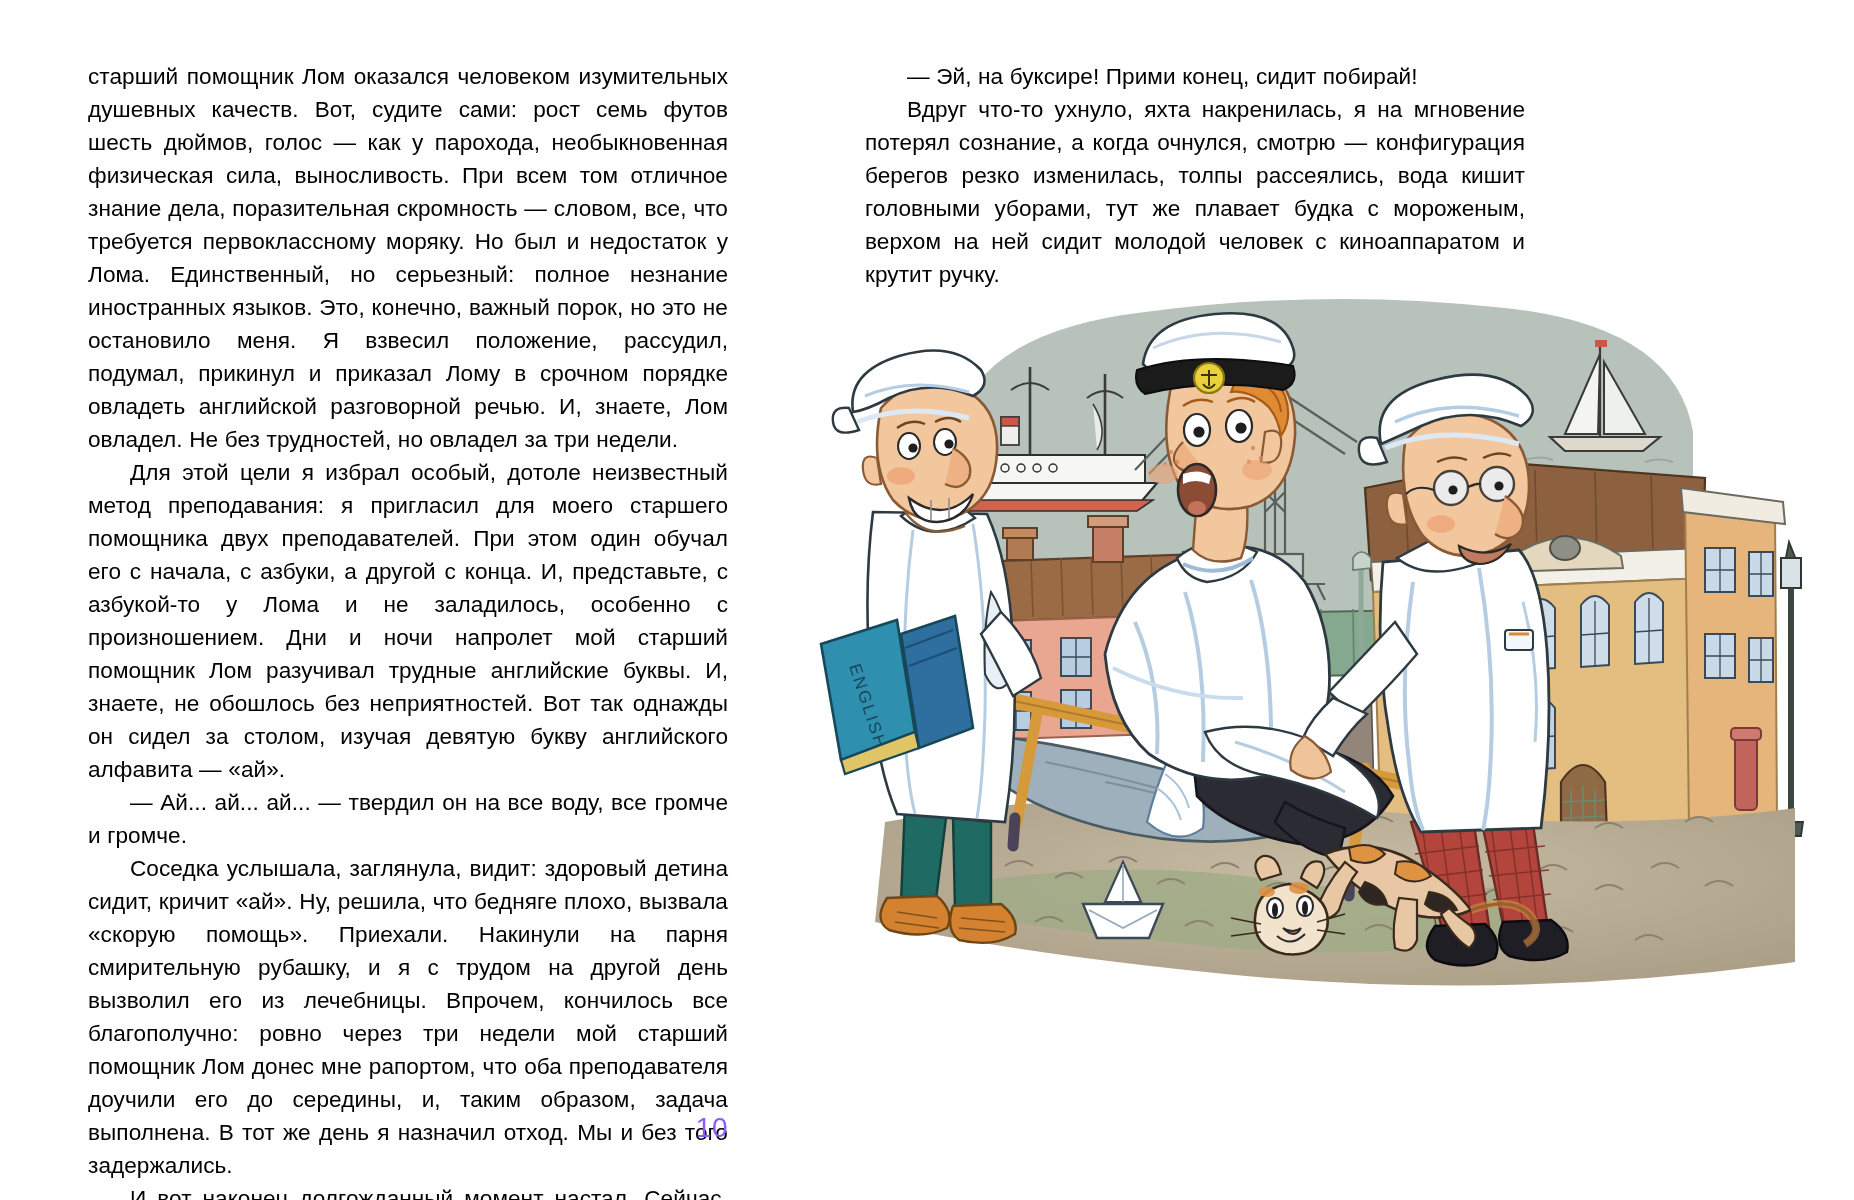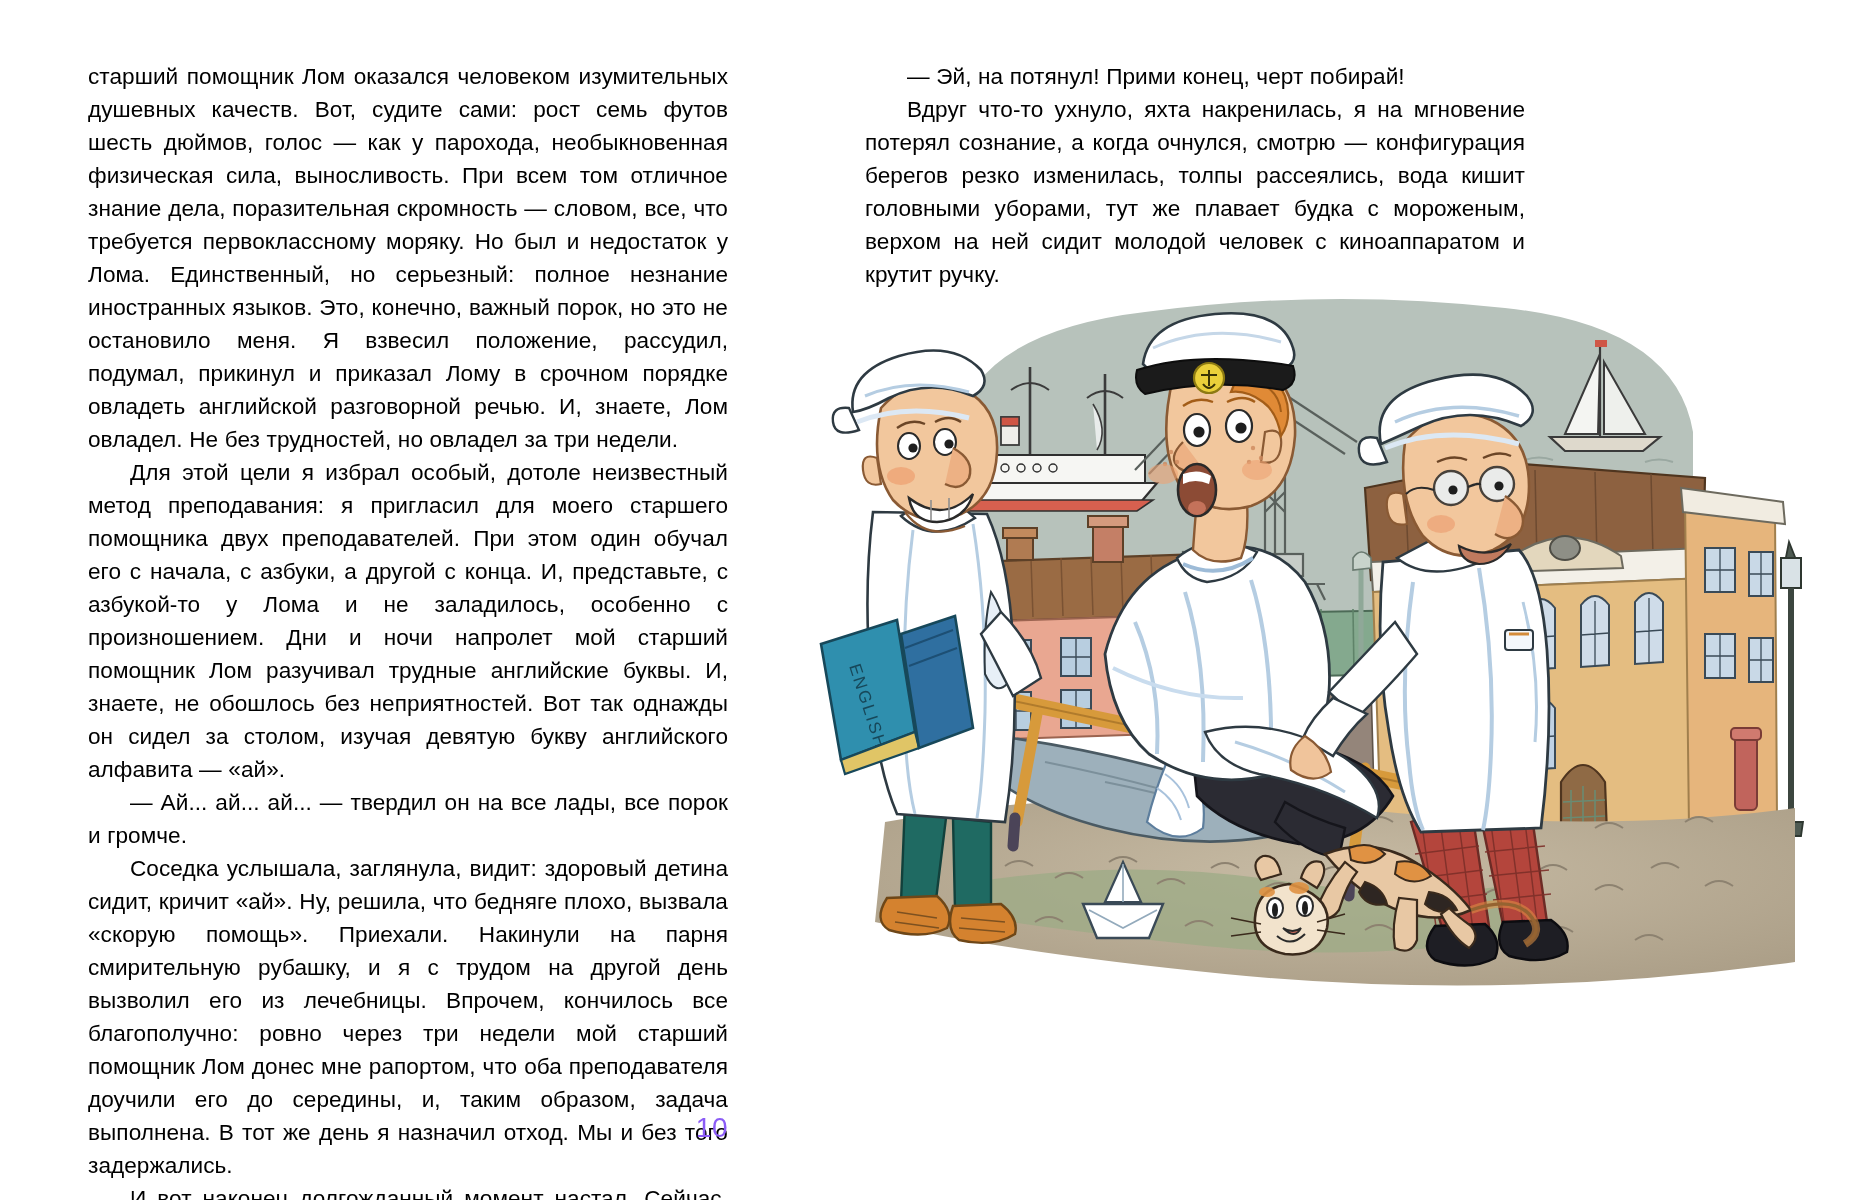--- a/index.html
+++ b/index.html
@@ -62,30 +62,30 @@
   .illustration svg { display: block; width: 100%; height: 100%; }
 </style>
 </head>
 <body>
 
 <div class="page">
 
   <div class="column column-left">
     <p class="para noindent">старший помощник Лом оказался человеком изумительных душевных качеств. Вот, судите сами: рост семь футов шесть дюймов, голос — как у парохода, необыкновенная физическая сила, выносливость. При всем том отличное знание дела, поразительная скромность — словом, все, что требуется первоклассному моряку. Но был и недостаток у Лома. Единственный, но серьезный: полное незнание иностранных языков. Это, конечно, важный порок, но это не остановило меня. Я взвесил положение, рассудил, подумал, прикинул и приказал Лому в срочном порядке овладеть английской разговорной речью. И, знаете, Лом овладел. Не без трудностей, но овладел за три недели.</p>
     <p class="para">Для этой цели я избрал особый, дотоле неизвестный метод преподавания: я пригласил для моего старшего помощника двух преподавателей. При этом один обучал его с начала, с азбуки, а другой с конца. И, представьте, с азбукой-то у Лома и не заладилось, особенно с произношением. Дни и ночи напролет мой старший помощник Лом разучивал трудные английские буквы. И, знаете, не обошлось без неприятностей. Вот так однажды он сидел за столом, изучая девятую букву английского алфавита — «ай».</p>
-    <p class="para">— Ай... ай... ай... — твердил он на все лады, все порок и громче.</p>
+    <p class="para">— Ай... ай... ай... — твердил он на все воду, все громче и громче.</p>
     <p class="para">Соседка услышала, заглянула, видит: здоровый детина сидит, кричит «ай». Ну, решила, что бедняге плохо, вызвала «скорую помощь». Приехали. Накинули на парня смирительную рубашку, и я с трудом на другой день вызволил его из лечебницы. Впрочем, кончилось все благополучно: ровно через три недели мой старший помощник Лом донес мне рапортом, что оба преподавателя доучили его до середины, и, таким образом, задача выполнена. В тот же день я назначил отход. Мы и без того задержались.</p>
     <p class="para">И вот наконец долгожданный момент настал. Сейчас, возможно, событие это прошло бы и незамеченным. Но в то время такие походы были в диковинку. Сенсация, так сказать. И не мудрено, что с утра в тот день толпы любопытных запрудили берег. Тут, знаете, флаги, музыка, общее ликование... Я встал в руль и скомандовал:</p>
 
   </div>
 
   <div class="page-number">10</div>
 
   <div class="column column-right">
-    <p class="para">— Эй, на потянул! Прими конец, черт побирай!</p>
+    <p class="para">— Эй, на буксире! Прими конец, сидит побирай!</p>
     <p class="para">Вдруг что-то ухнуло, яхта накренилась, я на мгновение потерял сознание, а когда очнулся, смотрю — конфигурация берегов резко изменилась, толпы рассеялись, вода кишит головными уборами, тут же плавает будка с мороженым, верхом на ней сидит молодой человек с киноаппаратом и крутит ручку.</p>
   </div>
 
   <div class="illustration">
     <svg viewBox="0 0 1010 740" xmlns="http://www.w3.org/2000/svg">
       <defs>
         <clipPath id="skyClip">
           <path d="M130 150 Q150 58 330 42 Q520 18 700 38 Q880 56 900 150 L900 430 L120 430 Z"></path>
         </clipPath>
         <radialGradient id="groundGrad" cx="50%" cy="40%" r="70%">

